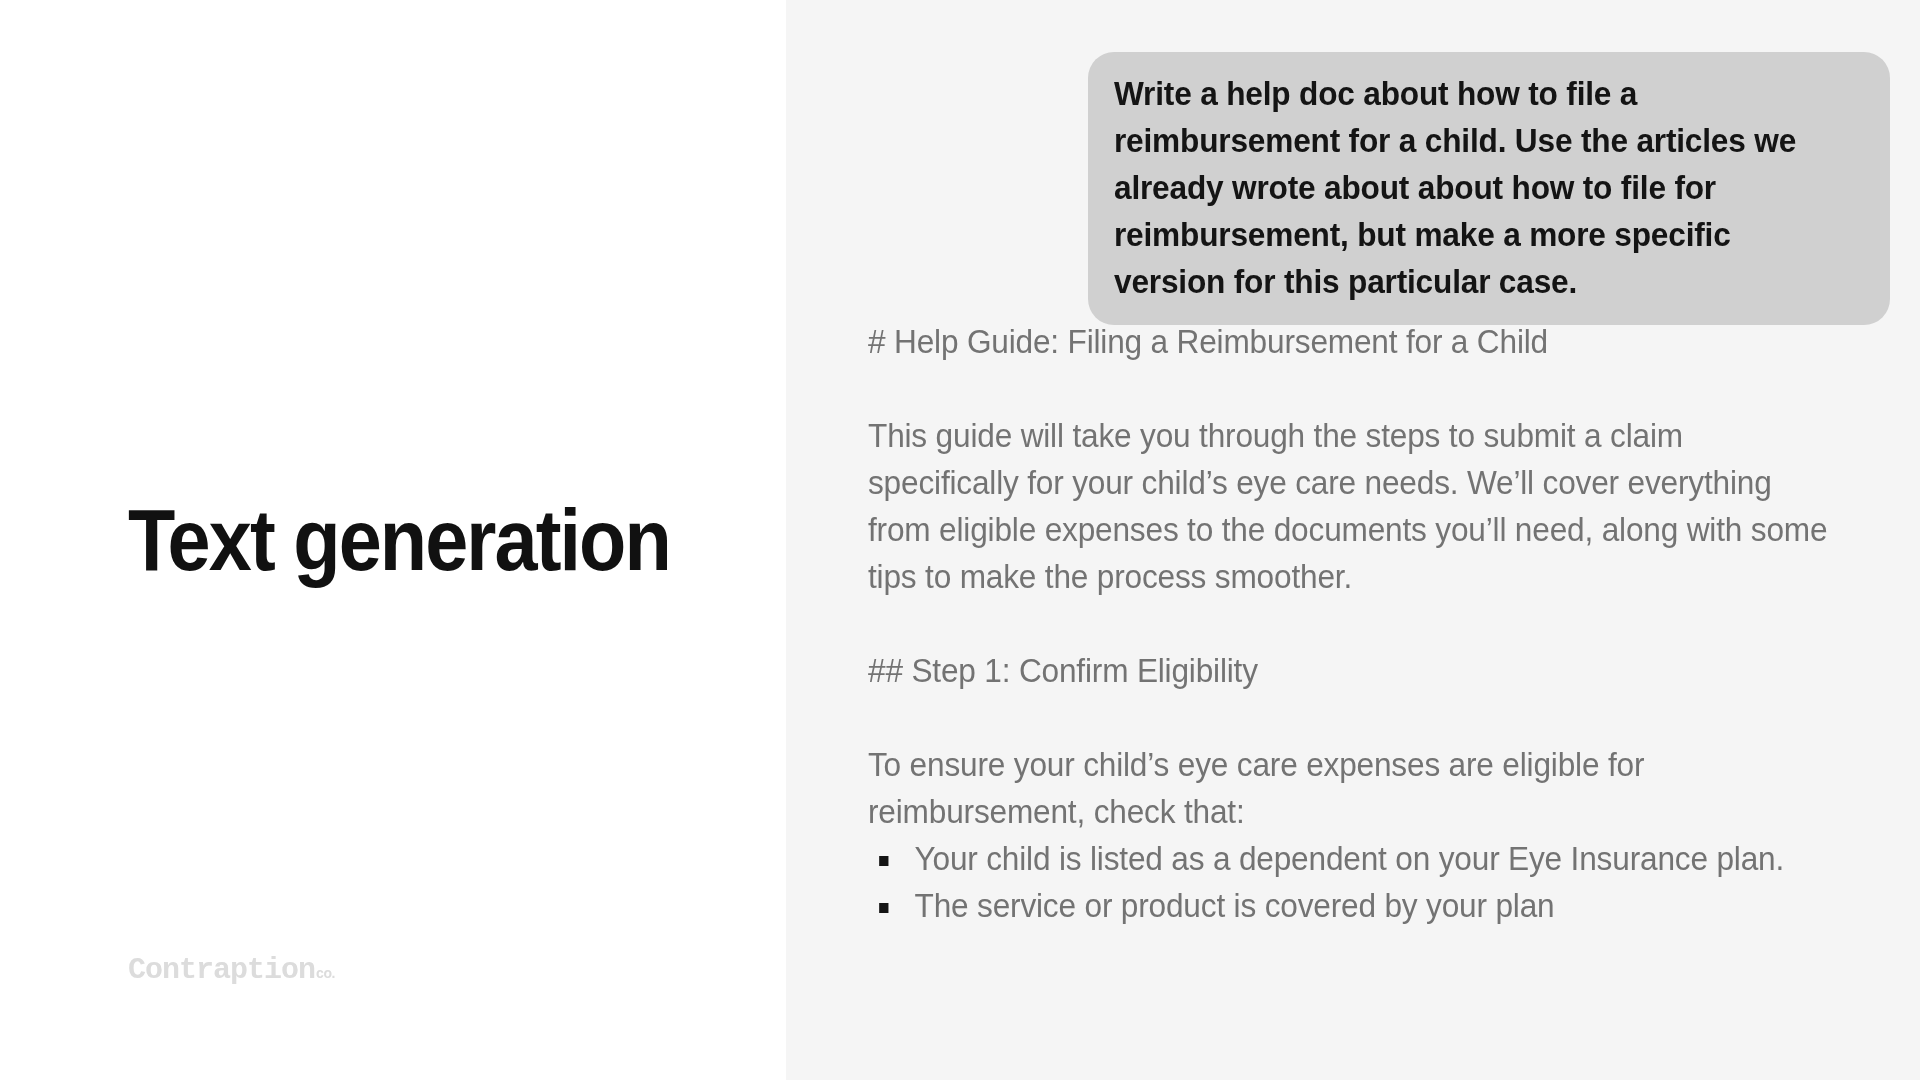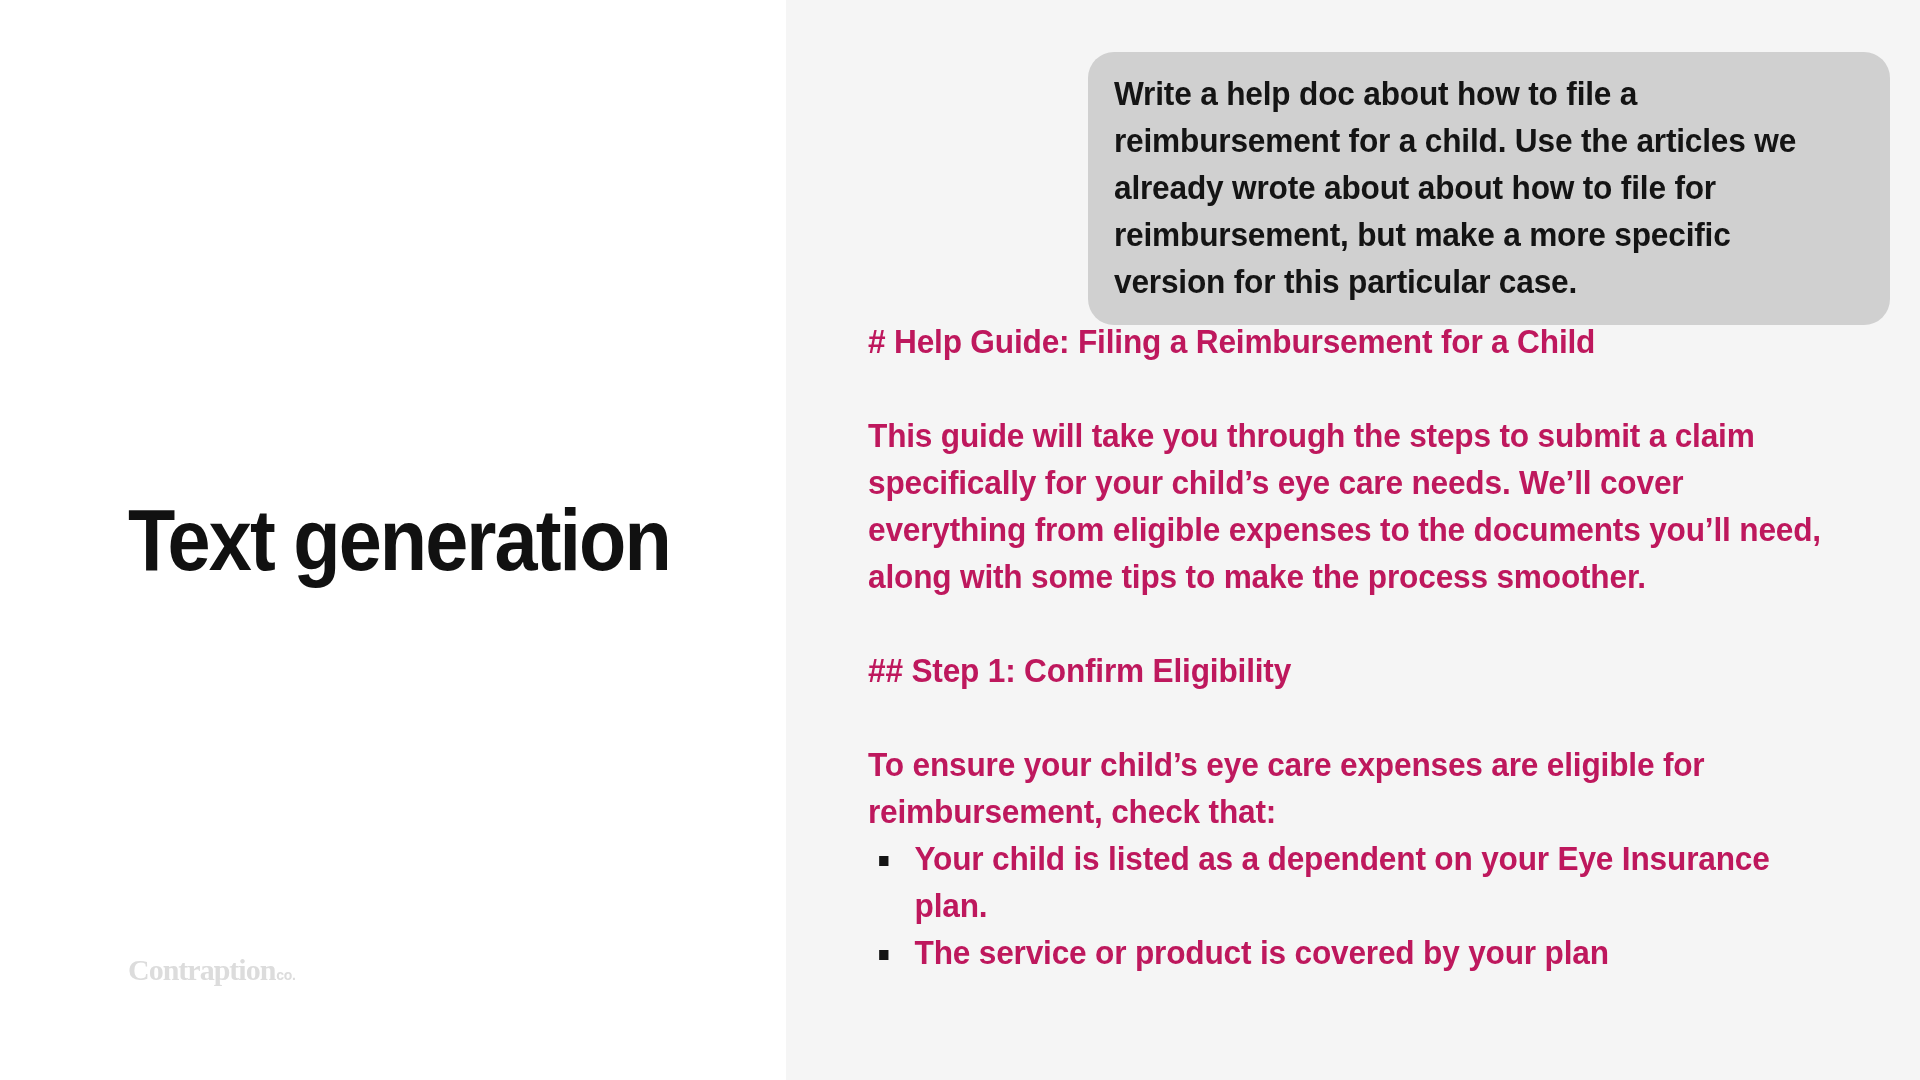--- a/index.html
+++ b/index.html
@@ -48,21 +48,21 @@
   .brand-logo {
     position: absolute;
     left: 128px;
     top: 955px;
     display: flex;
     align-items: baseline;
     color: #dcdcdc;
     user-select: none;
   }
   .brand-name {
-    font-family: Liberation Serif, serif;
+    font-family: Liberation Mono, monospace;
     font-size: 30px;
     font-weight: bold;
     letter-spacing: -1.0px;
     line-height: 1;
   }
   .brand-suffix {
     font-family: "Liberation Sans", sans-serif;
     font-size: 14px;
     font-weight: bold;
     letter-spacing: -0.4px;
@@ -108,23 +108,23 @@
     white-space: pre-wrap;
   }
 
   .response {
     position: absolute;
     top: 318px;
     left: 82px;
     right: 20px;
     font-family: "Liberation Sans Narrow", "Liberation Sans", sans-serif;
     font-size: 34px;
-    font-weight: bold;
+    font-weight: normal;
     line-height: 47px;
-    color: #be185d;
+    color: #737373;
     letter-spacing: -0.2px;
   }
 
   .resp-block {
     transform: scaleX(0.93);
     transform-origin: left top;
     white-space: pre-wrap;
   }
   .resp-block.heading { margin: 0; }
   .resp-block.para { margin: 0; }

